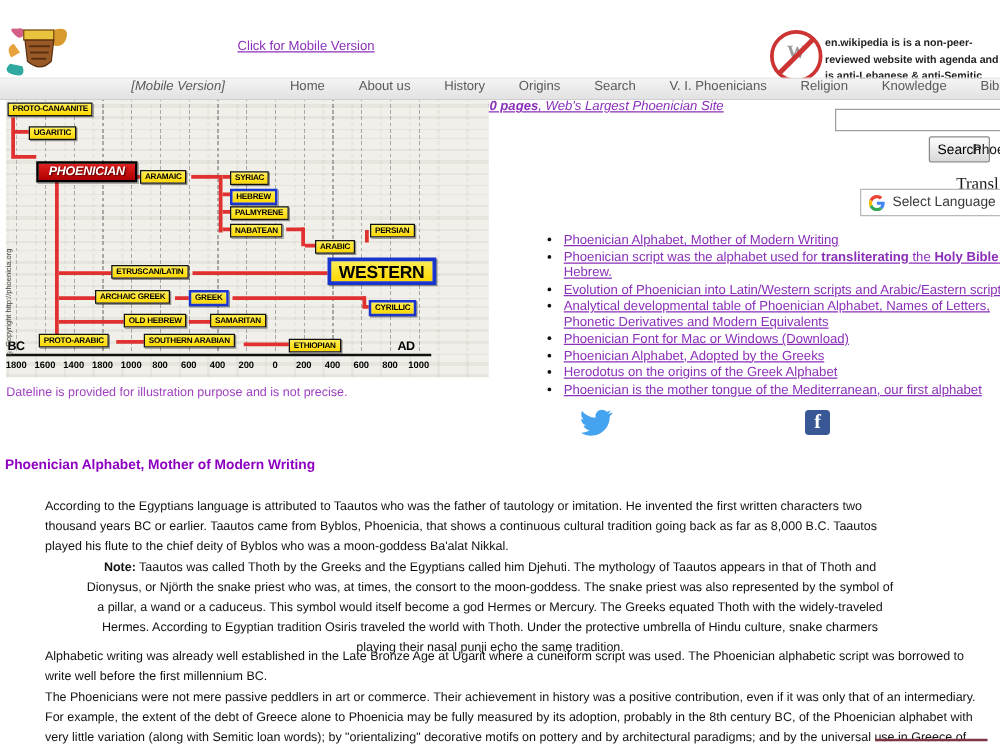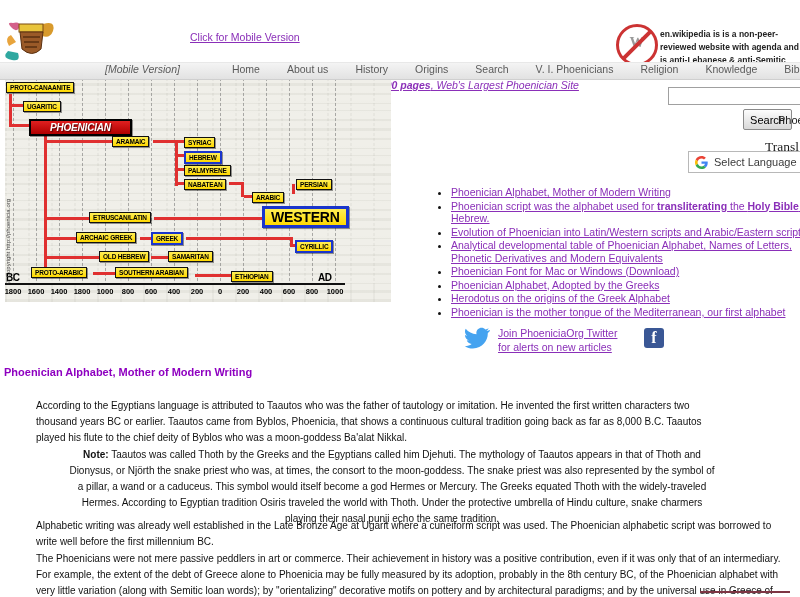--- a/index.html
+++ b/index.html
@@ -34,21 +34,21 @@
   .gridmask{position:absolute;left:0;top:0;width:386px;height:203px;
         background:repeating-linear-gradient(0deg,rgba(240,239,233,.95) 0 2px,transparent 2px 5px);}
   .ttl{position:absolute;left:72px;top:9px;width:262px;height:26px;display:flex;align-items:center;
        justify-content:center;font-size:18.5px;font-weight:bold;color:#000;letter-spacing:-.5px;
        background:rgba(255,238,66,.92);border-radius:13px;box-shadow:0 0 14px 8px rgba(255,238,66,.85);}
   .tb{position:absolute;background:linear-gradient(#ffee55,#ffd800);border:1px solid #111;
       color:#000;font-weight:bold;font-size:6.5px;letter-spacing:-.2px;white-space:nowrap;
       padding:1px 3px;box-shadow:1px 1px 0 rgba(0,0,0,.4);}
   .tb.blue{border:2px solid #1a35cc;}
   .tb.phoen{background:linear-gradient(#e02020,#b00000);color:#fff;font-style:italic;font-size:10px;
-      border:2px solid #000;padding:1px 19px;text-shadow:1px 1px 1px #500;}
+      border:2px solid #000;padding:1px 8px;text-shadow:1px 1px 1px #500;margin-top:10px;}
   .tb.western{font-size:14px;border:3px solid #1a35cc;padding:0 6px;}
   .rl{position:absolute;background:#e03030;}
   .axis{position:absolute;left:0;top:203px;width:340px;height:2px;background:#111;}
   .bcad{position:absolute;font-weight:bold;font-size:10px;letter-spacing:-.5px;color:#000;}
   .tick{position:absolute;top:207px;width:22px;text-align:center;font-weight:bold;font-size:7.5px;color:#000;}
   .copyr{position:absolute;left:0;top:55px;height:150px;writing-mode:vertical-rl;transform:rotate(180deg);
          font-size:6px;color:#444;}
   .dateline{left:5px;top:309px;font-size:10px;color:#a040c0;}
   
   .searchbox{left:668px;top:87px;width:140px;height:16px;border:1px solid #a0a0a0;font-size:11px;padding:0 3px;}
@@ -188,20 +188,21 @@
     <span class="tick" style="left:158px">400</span>
     <span class="tick" style="left:181px">200</span>
     <span class="tick" style="left:204px">0</span>
     <span class="tick" style="left:227px">200</span>
     <span class="tick" style="left:250px">400</span>
     <span class="tick" style="left:273px">600</span>
     <span class="tick" style="left:296px">800</span>
     <span class="tick" style="left:319px">1000</span>
     <div class="copyr">© Copyright http://phoenicia.org</div>
   </div>
+  <div class="abs dateline">Dateline is provided for illustration purpose and is not precise.</div>
 
   <input class="abs searchbox" style="">
   <button class="abs searchbtn">Search</button>
   <span class="abs phoen-label">Phoen</span>
   <span class="abs transl">Transl</span>
   <div class="abs gtrans">
     <svg width="13" height="13" viewBox="0 0 48 48">
         <path fill="#EA4335" d="M24 9.5c3.5 0 6.7 1.2 9.2 3.6l6.9-6.9C35.9 2.4 30.5 0 24 0 14.6 0 6.5 5.4 2.6 13.2l8 6.2C12.4 13.7 17.7 9.5 24 9.5z"></path>
         <path fill="#4285F4" d="M47 24.6c0-1.6-.2-3.1-.4-4.6H24v9h12.9c-.6 3-2.3 5.5-4.8 7.2l7.7 6c4.5-4.2 7.2-10.3 7.2-17.6z"></path>
         <path fill="#FBBC05" d="M10.5 28.6c-.5-1.5-.8-3-.8-4.6s.3-3.1.8-4.6l-8-6.2C.9 16.5 0 20.1 0 24s.9 7.5 2.6 10.8l7.9-6.2z"></path>
@@ -219,24 +220,20 @@
     <li><a>Phoenician Alphabet, Adopted by the Greeks</a></li>
     <li><a>Herodotus on the origins of the Greek Alphabet</a></li>
     <li><a>Phoenician is the mother tongue of the Mediterranean, our first alphabet</a></li>
   </ul>
 
   <div class="abs tw-icon">
     <svg width="26" height="22" viewBox="0 0 32 26">
         <path fill="#45a3f0" d="M31 3.4c-1.1.5-2.3.9-3.5 1C28.8 3.6 29.8 2.3 30.3 1c-1.2.7-2.6 1.2-4 1.5C25.1 1.2 23.4.4 21.6.4c-3.6 0-6.4 2.9-6.4 6.4 0 .5.1 1 .2 1.5C10 8 5.3 5.5 2.1 1.6c-.6 1-.9 2.1-.9 3.3 0 2.2 1.1 4.2 2.9 5.3-1 0-2-.3-2.9-.8v.1c0 3.1 2.2 5.7 5.1 6.3-.5.1-1.1.2-1.7.2-.4 0-.8 0-1.2-.1.8 2.6 3.2 4.4 6 4.5-2.2 1.7-5 2.7-8 2.7H1c2.9 1.8 6.3 2.9 9.9 2.9 11.9 0 18.4-9.9 18.4-18.4v-.8c1.2-1 2.3-2.1 3.1-3.4z"></path>
       </svg>
   </div>
-  <div class="abs tw-text">
-    <a style="display:block">Join PhoeniciaOrg Twitter</a>
-    <a style="display:block">for alerts on new articles</a>
-  </div>
   <div class="abs fb-icon">f</div>
 
   <div class="abs sec-head">Phoenician Alphabet, Mother of Modern Writing</div>
   <p class="abs para p1">According to the Egyptians language is attributed to Taautos who was the father of tautology or imitation. He invented the first written characters two thousand years BC or earlier.   Taautos came from Byblos, Phoenicia, that shows a continuous cultural tradition going back as far as 8,000 B.C.  Taautos played his flute to the chief deity of Byblos who was a moon-goddess Ba'alat Nikkal.</p>
   <p class="abs para note"><span class="b">Note:</span><span> Taautos was called Thoth by the Greeks and the Egyptians called him Djehuti. The mythology of Taautos appears in that of Thoth and Dionysus, or Njörth the snake priest who was, at times, the consort to the moon-goddess.  The snake priest was also represented by the symbol of a pillar, a wand or a caduceus.  This symbol would itself become a god Hermes or Mercury.  The Greeks equated Thoth with the widely-traveled Hermes.  According to Egyptian tradition Osiris traveled the world with Thoth. Under the protective umbrella of Hindu culture, snake charmers playing their nasal punji echo the same tradition.</span></p>
   <p class="abs para p3">Alphabetic writing was already well established in the Late Bronze Age at Ugarit where a cuneiform script was used. The Phoenician alphabetic script was borrowed to write well before the first millennium BC.</p>
   <p class="abs para p4">The Phoenicians were not mere passive peddlers in art or commerce. Their achievement in history was a positive contribution, even if it was only that of an intermediary. For example, the extent of the debt of Greece alone to Phoenicia may be fully measured by its adoption, probably in the 8th century BC, of the Phoenician alphabet with very little variation (along with Semitic loan words); by "orientalizing" decorative motifs on pottery and by architectural paradigms; and by the universal use in Greece of the Phoenician standards of weights and measures. Having mentioned this, the influence on or from Linear A and B scripts is unknown.</p>
 
 
   <div class="abs maroon-line"></div>

